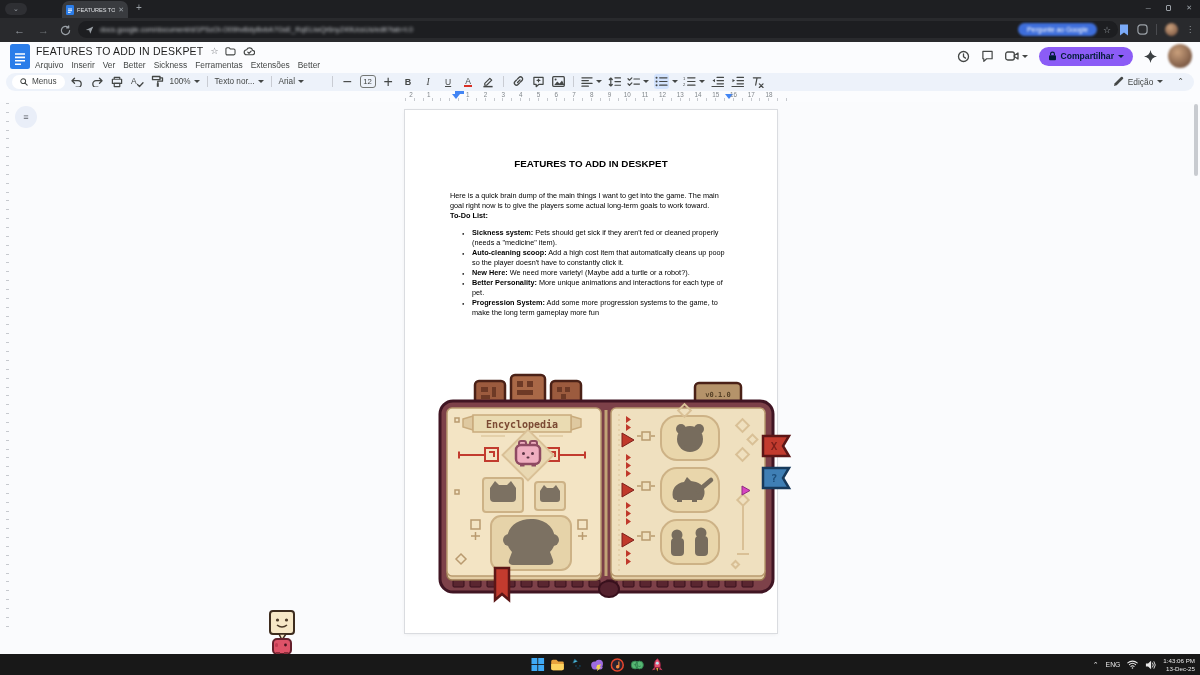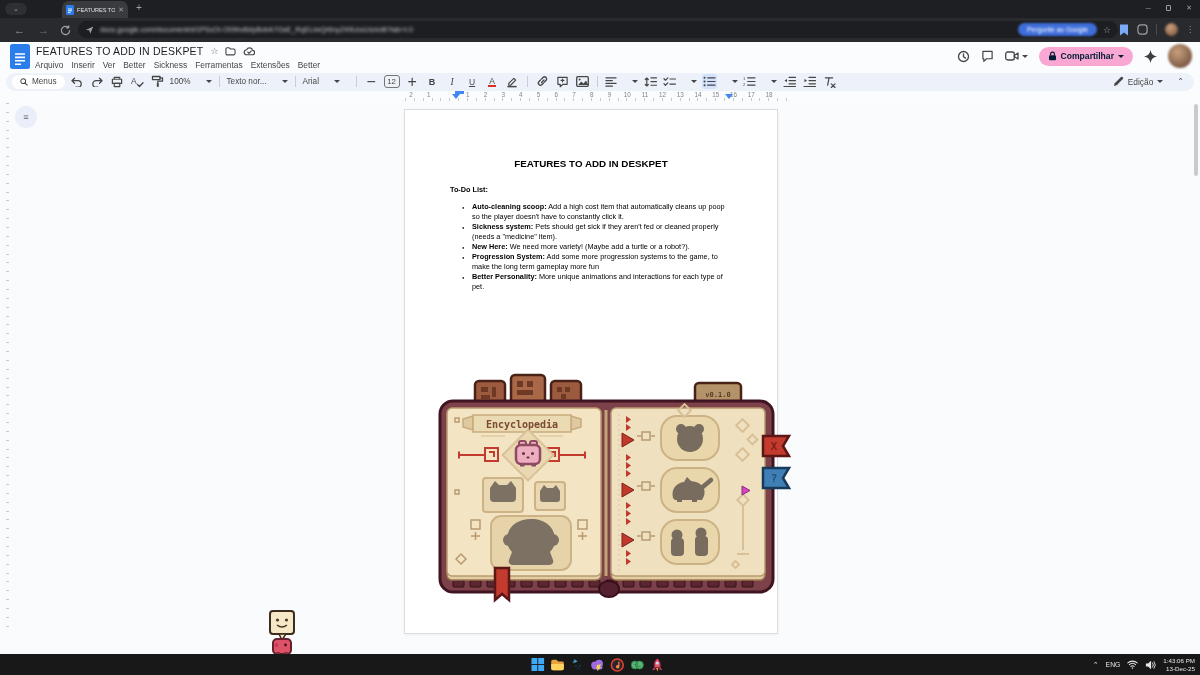--- a/index.html
+++ b/index.html
@@ -30,34 +30,34 @@
   .dots3{color:#9aa0a6;font-size:8px;letter-spacing:0;line-height:4px}
 
   
   .dheader{position:absolute;left:0;top:42px;width:1200px;height:29px;background:#fbfcfe}
   .dtitle-row{position:absolute;left:36px;top:45px;display:flex;align-items:center;gap:7px}
   .dtitle{font-size:10.5px;color:#1f1f1f;font-weight:500;letter-spacing:.2px}
   .hic{color:#5f6368}
   .dmenus{position:absolute;left:35px;top:59.5px;display:flex;gap:8px;font-size:8.4px;color:#444746}
   .dmenus span{cursor:default}
   .dhright{position:absolute;right:8px;top:44px;display:flex;align-items:center;gap:11px}
-  .sharepill{height:19px;border-radius:10px;background:#f9a8d4;display:flex;align-items:center;gap:4px;padding:0 9px;color:#001d35}
+  .sharepill{height:19px;border-radius:10px;background:#8b5cf6;display:flex;align-items:center;gap:4px;padding:0 9px;color:#001d35}
   .sharepill .lbl{font-size:8.6px;font-weight:600}
   .caret{width:0;height:0;border:3px solid transparent;border-top:3.6px solid #444746;margin-top:3px}
   .caret.dk{border-top-color:#001d35}
   .avatar{width:24px;height:24px;border-radius:50%;background:radial-gradient(circle at 40% 35%,#caa07c,#5e3f30);filter:blur(1px)}
 
   
   .tbrow{position:absolute;left:0;top:71px;width:1200px;height:20px;background:#fbfcfe}
   .toolbar{position:absolute;left:6px;top:72.5px;width:1188px;height:18px;background:#edf2fa;border-radius:9px;display:flex;align-items:center;padding:0 6px;gap:5px;color:#444746}
   .menuspill{background:#fff;border-radius:8px;height:14px;display:flex;align-items:center;gap:4px;padding:0 8px;font-size:8.2px;color:#444746}
   .tbtn{width:15px;height:15px;display:flex;align-items:center;justify-content:center;border-radius:3px}
   .tbtn.sel{background:#d3e3fd}
   .tsep{width:1px;height:11px;background:#c9ccd3;margin:0 2px}
-  .tdd{display:flex;align-items:center;gap:15px;font-size:8.2px}
+  .tdd{display:flex;align-items:center;gap:3px;font-size:8.2px}
   .sizebox{width:16px;height:12.5px;border:1px solid #747775;border-radius:3px;display:flex;align-items:center;justify-content:center;font-size:7.8px;background:#edf2fa}
   .bold-b{font-weight:bold;font-size:9px}
   .ital-i{font-style:italic;font-family:"Liberation Serif",serif;font-size:9.5px}
   .und-u{text-decoration:underline;font-size:8.5px}
   .tcolA{font-size:8.5px;line-height:8px;border-bottom:2px solid #d93025;padding:0 1px}
   .tright{margin-left:auto;display:flex;align-items:center;gap:4px;font-size:8.4px}
   .collapse{color:#444746;font-size:8px;margin-left:10px;margin-right:4px}
 
   
   .rulerrow{position:absolute;left:0;top:91px;width:1200px;height:11px;background:#fbfcfe}
@@ -69,21 +69,21 @@
   .vruler{position:absolute;left:2px;top:103px;width:7px;height:530px}
   .vruler .ticks{position:absolute;right:0;top:0;width:3px;height:100%;background:repeating-linear-gradient(to bottom,#c6c9ce 0 1px,transparent 1px 8.86px)}
   .outlinebtn{position:absolute;left:15px;top:106px;width:22px;height:22px;border-radius:50%;background:#e9eef8;color:#5f6368;display:flex;align-items:center;justify-content:center;font-size:9px}
   .scrollthumb{position:absolute;right:2px;top:104px;width:4px;height:72px;border-radius:2px;background:#c8cbd0}
 
   
   .page{position:absolute;left:405px;top:110px;width:372px;height:523px;background:#fff;box-shadow:0 0 0 1px #dadce0,0 1px 4px rgba(0,0,0,.08);color:#000}
   .doc-title{margin-top:48px;text-align:center;font-size:9.8px;font-weight:bold}
   .doc-body{padding:0 46px 0 45px}
   .intro{margin-top:22px;font-size:7.3px;line-height:10px}
-  .listh{margin-top:16px;font-size:7.3px;font-weight:bold}
+  .listh{font-size:7.3px;font-weight:bold}
   ul.todos{margin-top:8px;list-style:none}
   ul.todos li{position:relative;margin-left:22px;font-size:7.3px;line-height:10px}
   ul.todos li::before{content:"●";position:absolute;left:-10px;top:.5px;font-size:4px}
   .figure{position:absolute;left:32px;top:260px;width:356px;height:240px}
 
   
   .petwrap{position:absolute;left:266px;top:609px;width:34px;height:46px}
 
   
   .taskbar{position:absolute;left:0;top:654px;width:1200px;height:21px;background:#181818}
@@ -383,27 +383,28 @@
     </div>
   <div class="vruler">
       <div class="ticks"></div>
     </div>
   <div class="outlinebtn">≡</div>
   <div class="scrollthumb"></div>
 
   <div class="page">
     <h1 class="doc-title">FEATURES TO ADD IN DESKPET</h1>
     <div class="doc-body">
+      <p class="intro">Here is a quick brain dump of the main things I want to get into the game. The main goal right now is to give the players some actual long-term goals to work toward.</p>
       <p class="listh">To-Do List:</p>
       <ul class="todos">
+        <li><b>Sickness system:</b><span> Pets should get sick if they aren't fed or cleaned properly (needs a "medicine" item).</span></li>
         <li><b>Auto-cleaning scoop:</b><span> Add a high cost item that automatically cleans up poop so the player doesn't have to constantly click it.</span></li>
-        <li><b>Sickness system:</b><span> Pets should get sick if they aren't fed or cleaned properly (needs a "medicine" item).</span></li>
         <li><b>New Here:</b><span> We need more variety! (Maybe add a turtle or a robot?).</span></li>
+        <li><b>Better Personality:</b><span> More unique animations and interactions for each type of pet.</span></li>
         <li><b>Progression System:</b><span> Add some more progression systems to the game, to make the long term gameplay more fun</span></li>
-        <li><b>Better Personality:</b><span> More unique animations and interactions for each type of pet.</span></li>
       </ul>
     </div>
 
     <div class="figure">
       <svg viewBox="0 0 356 237" width="356" height="237">
 
         <g stroke="#4a2117" stroke-width="2.5">
           <path d="M38 33V15a4 4 0 0 1 4-4h22a4 4 0 0 1 4 4v18z" fill="#9c5b3e"></path>
           <path d="M74 33V9a4 4 0 0 1 4-4h26a4 4 0 0 1 4 4v24z" fill="#a96847"></path>
           <path d="M114 33V15a4 4 0 0 1 4-4h22a4 4 0 0 1 4 4v18z" fill="#9c5b3e"></path>

